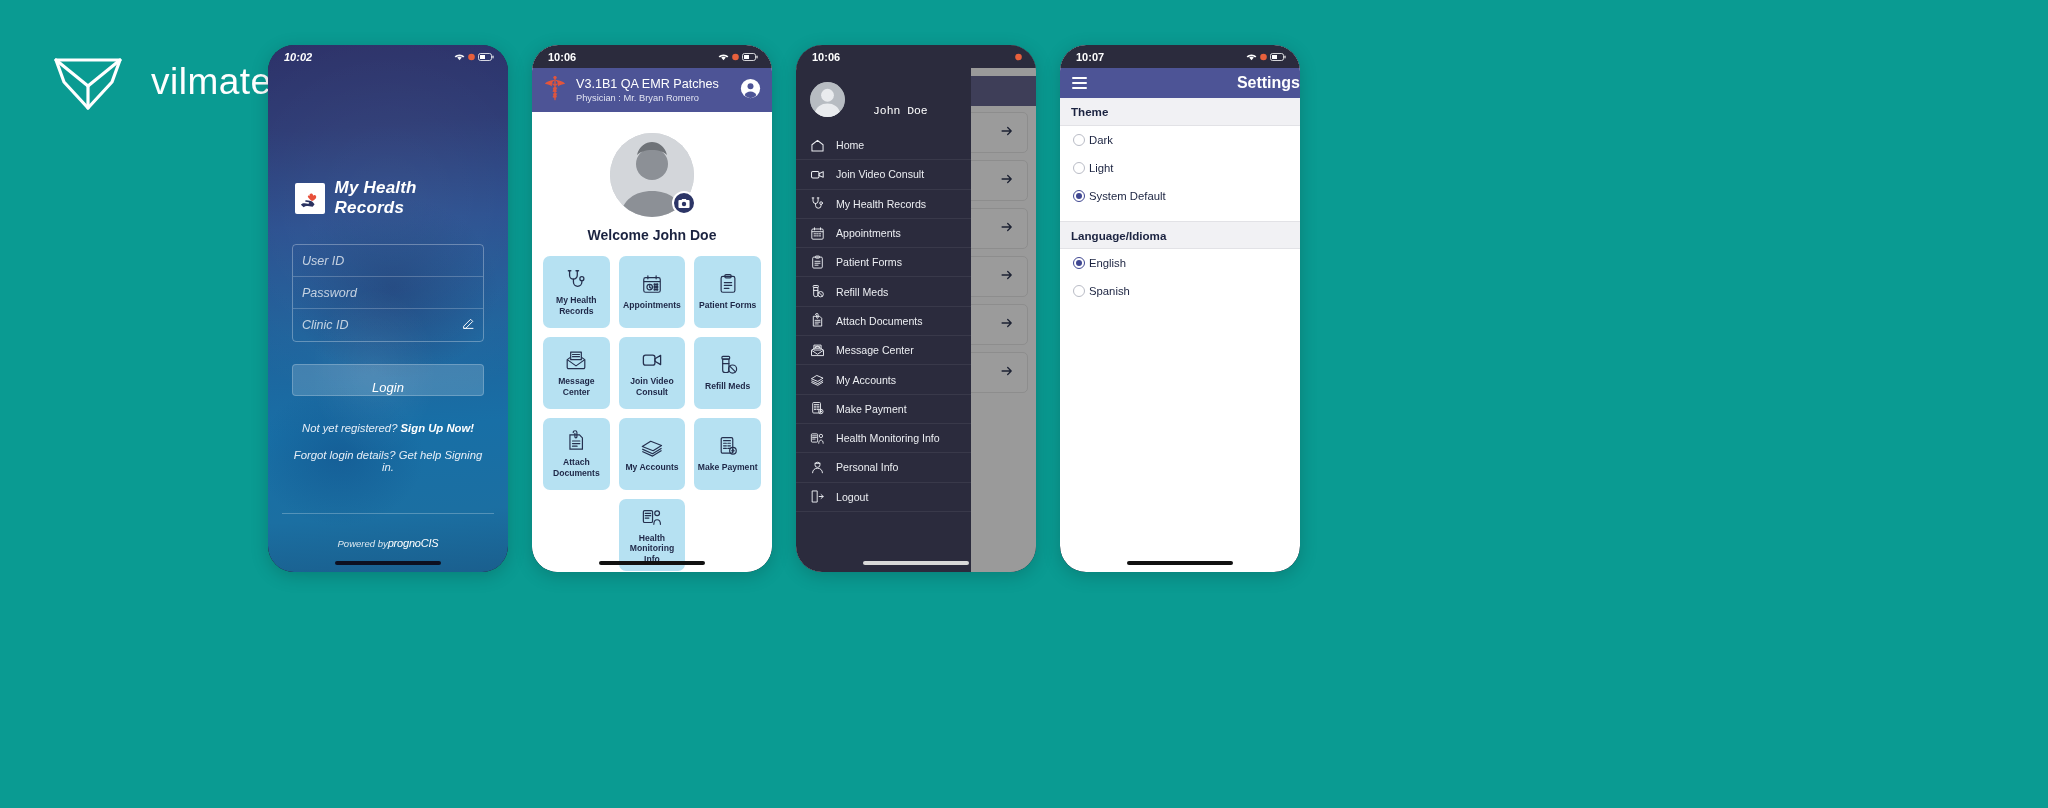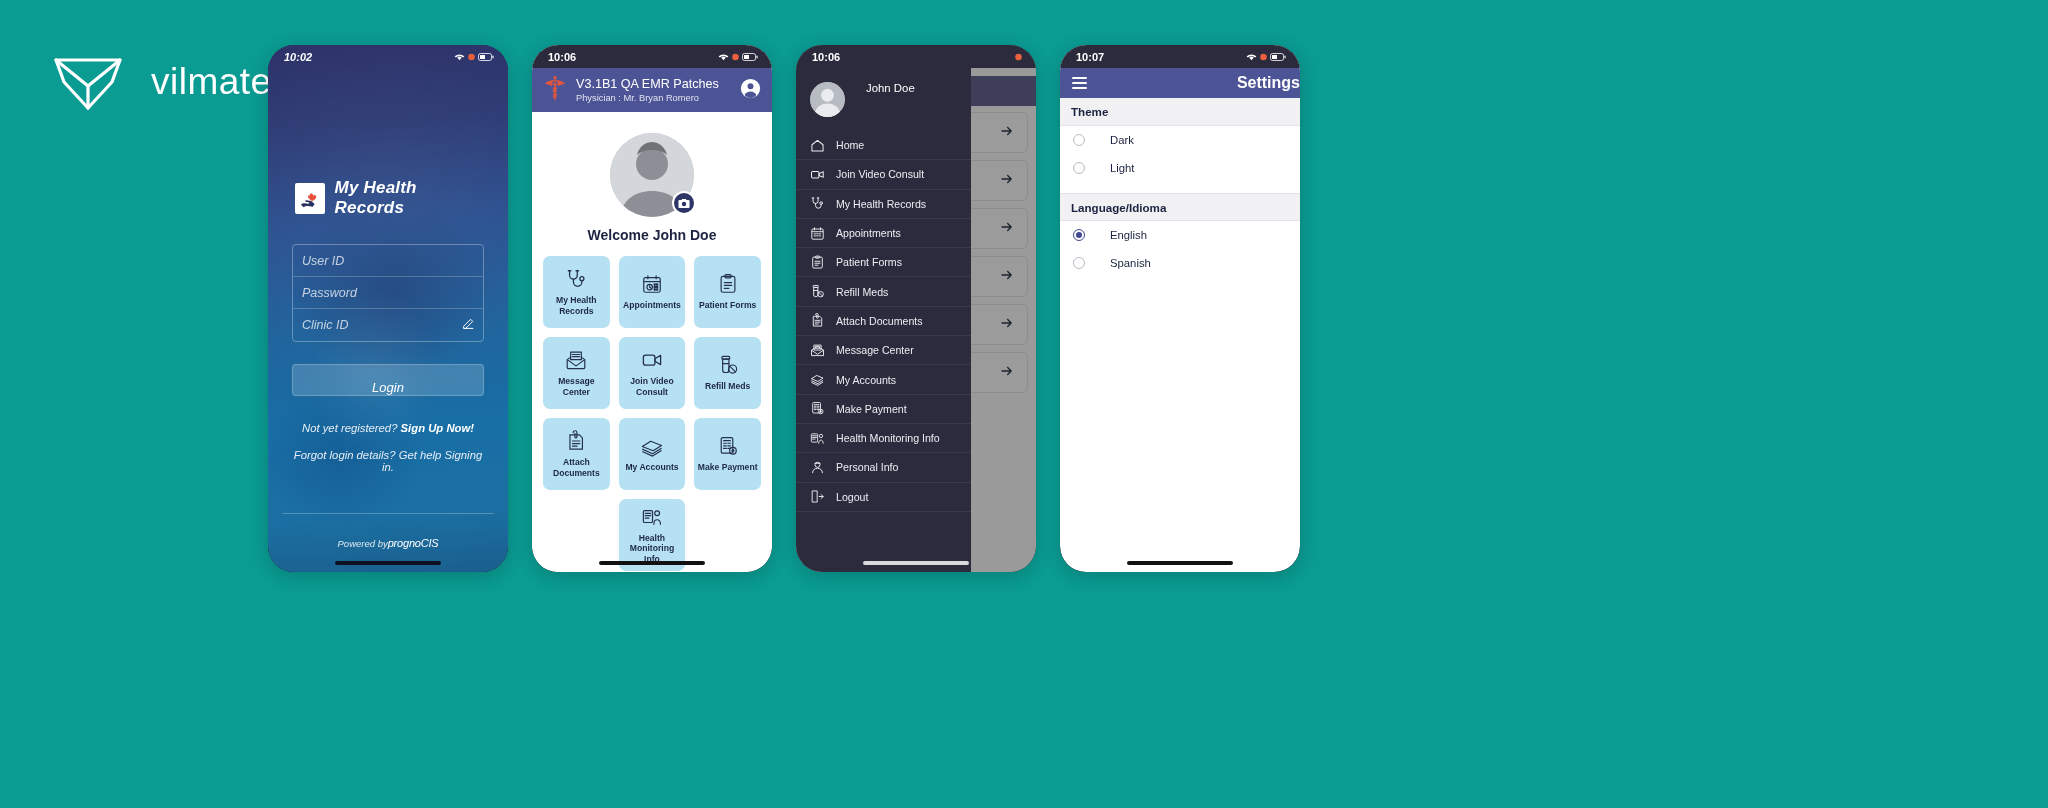--- a/index.html
+++ b/index.html
@@ -176,22 +176,23 @@
     display: flex; align-items: center; justify-content: flex-end;
     padding-right: 13px;
   }
   .drawer-panel {
     position: absolute; left: 0; top: 23px; bottom: 0;
     width: 175px; background: #2b2b3d; z-index: 4;
     display: flex; flex-direction: column;
     padding-top: 14px;
   }
   .drawer-user {
-    display: flex; align-items: flex-start; gap: 21px;
+    display: flex; align-items: flex-end; gap: 28px;
     padding: 0 14px 14px;
+    font-family: Liberation Mono, monospace;
   }
   .drawer-avatar {
     width: 35px; height: 35px; border-radius: 50%;
     background: #9aa0a6; overflow: hidden; position: relative;
   }
   .drawer-username { color: #fff; font-size: 11.4px; }
   .drawer-list { flex: 1; overflow: hidden; }
   .drawer-item {
     height: 29.3px; display: flex; align-items: center; gap: 11px;
     padding: 0 14px;
@@ -214,21 +215,21 @@
     position: absolute; left: 0; right: 0; text-align: right;
     color: #fff; font-size: 16px; font-weight: bold;
   }
   .set-section {
     background: #f1f1f4; height: 28px;
     display: flex; align-items: center; padding: 0 11px;
     font-size: 11.6px; font-weight: bold; color: #1b2340;
     border-bottom: 1px solid #e2e2e6;
   }
   .set-option {
-    height: 28px; display: flex; align-items: center; gap: 25px;
+    height: 28px; display: flex; align-items: center; gap: 4px;
     padding: 0 11px 0 13px;
     font-size: 11.3px; color: #1b2340;
   }
   .radio {
     width: 12px; height: 12px; border-radius: 50%;
     border: 1.4px solid #b9bcc6; background: #fff;
     flex: 0 0 auto; position: relative;
   }
   .radio.on { border-color: #3f4791; }
   .radio.on::after {
@@ -762,20 +763,24 @@
     <div>
       <div class="set-section">Theme</div>
       <div class="set-option">
         <span class="radio"></span>
         <span>Dark</span>
       </div>
       <div class="set-option">
         <span class="radio"></span>
         <span>Light</span>
       </div>
+      <div class="set-option">
+        <span class="radio on"></span>
+        <span>System Default</span>
+      </div>
 
       <div class="set-section" style="margin-top:11px;border-top:1px solid #e2e2e6;">Language/Idioma</div>
       <div class="set-option">
         <span class="radio on"></span>
         <span>English</span>
       </div>
       <div class="set-option">
         <span class="radio"></span>
         <span>Spanish</span>
       </div>

